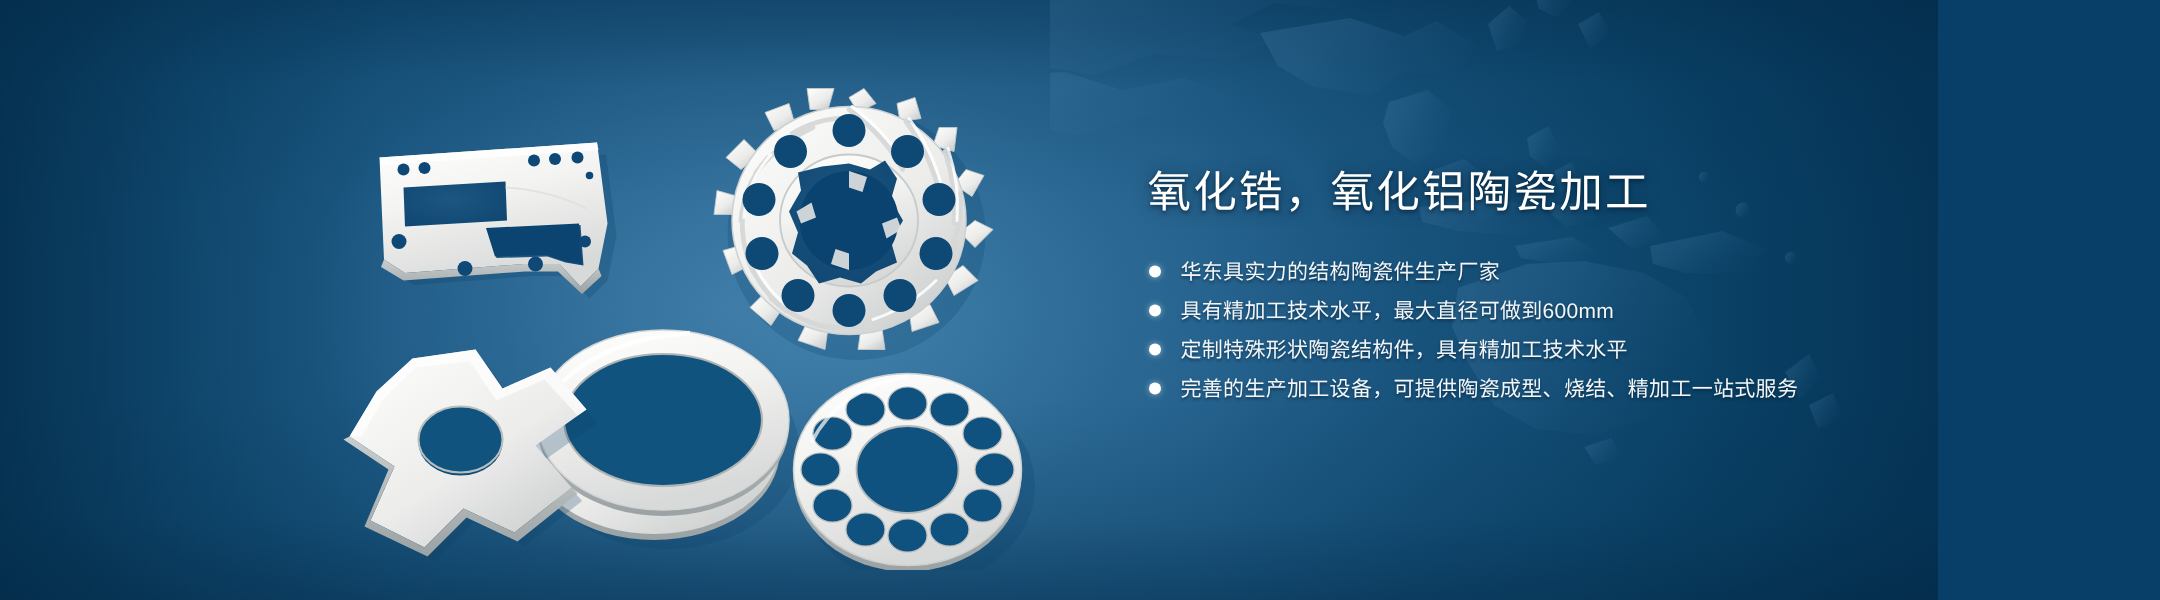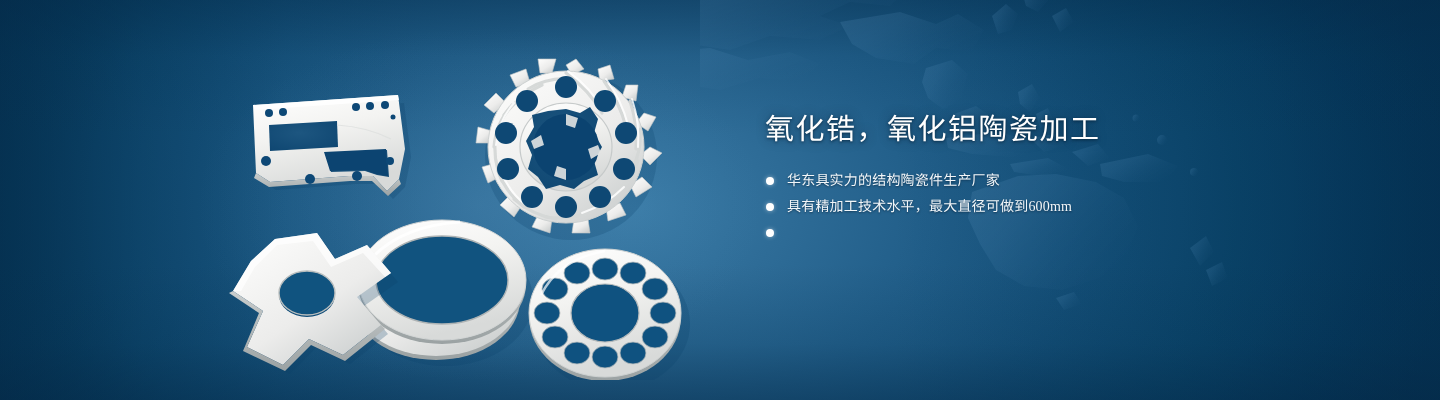--- a/index.html
+++ b/index.html
@@ -3,24 +3,24 @@
 <meta charset="utf-8">
 <title>Ceramic Banner</title>
 <style>
   html, body {
     margin: 0;
     padding: 0;
     background: #073f68;
   }
   #banner {
     position: relative;
-    width: 1440px;
+    width: 1292px;
     height: 400px;
     overflow: hidden;
-    font-family: Liberation Serif, serif;
+    font-family: Liberation Sans, sans-serif;
     background-color: #0369a1;
   }
 
   
   .bg-base {
     position: absolute;
     inset: 0;
     background:
       radial-gradient(ellipse 820px 560px at 44% 52%,
         #3a7ba6 0%,
@@ -395,17 +395,22 @@
       <li>
         <span class="dot"></span>
         <span>华东具实力的结构陶瓷件生产厂家</span>
       </li>
       <li>
         <span class="dot"></span>
         <span>具有精加工技术水平，最大直径可做到600mm</span>
       </li>
       <li>
         <span class="dot"></span>
+        <span>定制特殊形状陶瓷结构件，具有精加工技术水平</span>
+      </li>
+      <li>
+        <span class="dot"></span>
+        <span>完善的生产加工设备，可提供陶瓷成型、烧结、精加工一站式服务</span>
       </li>
     </ul>
   </div>
 
 </div>
 
 </body></html>

